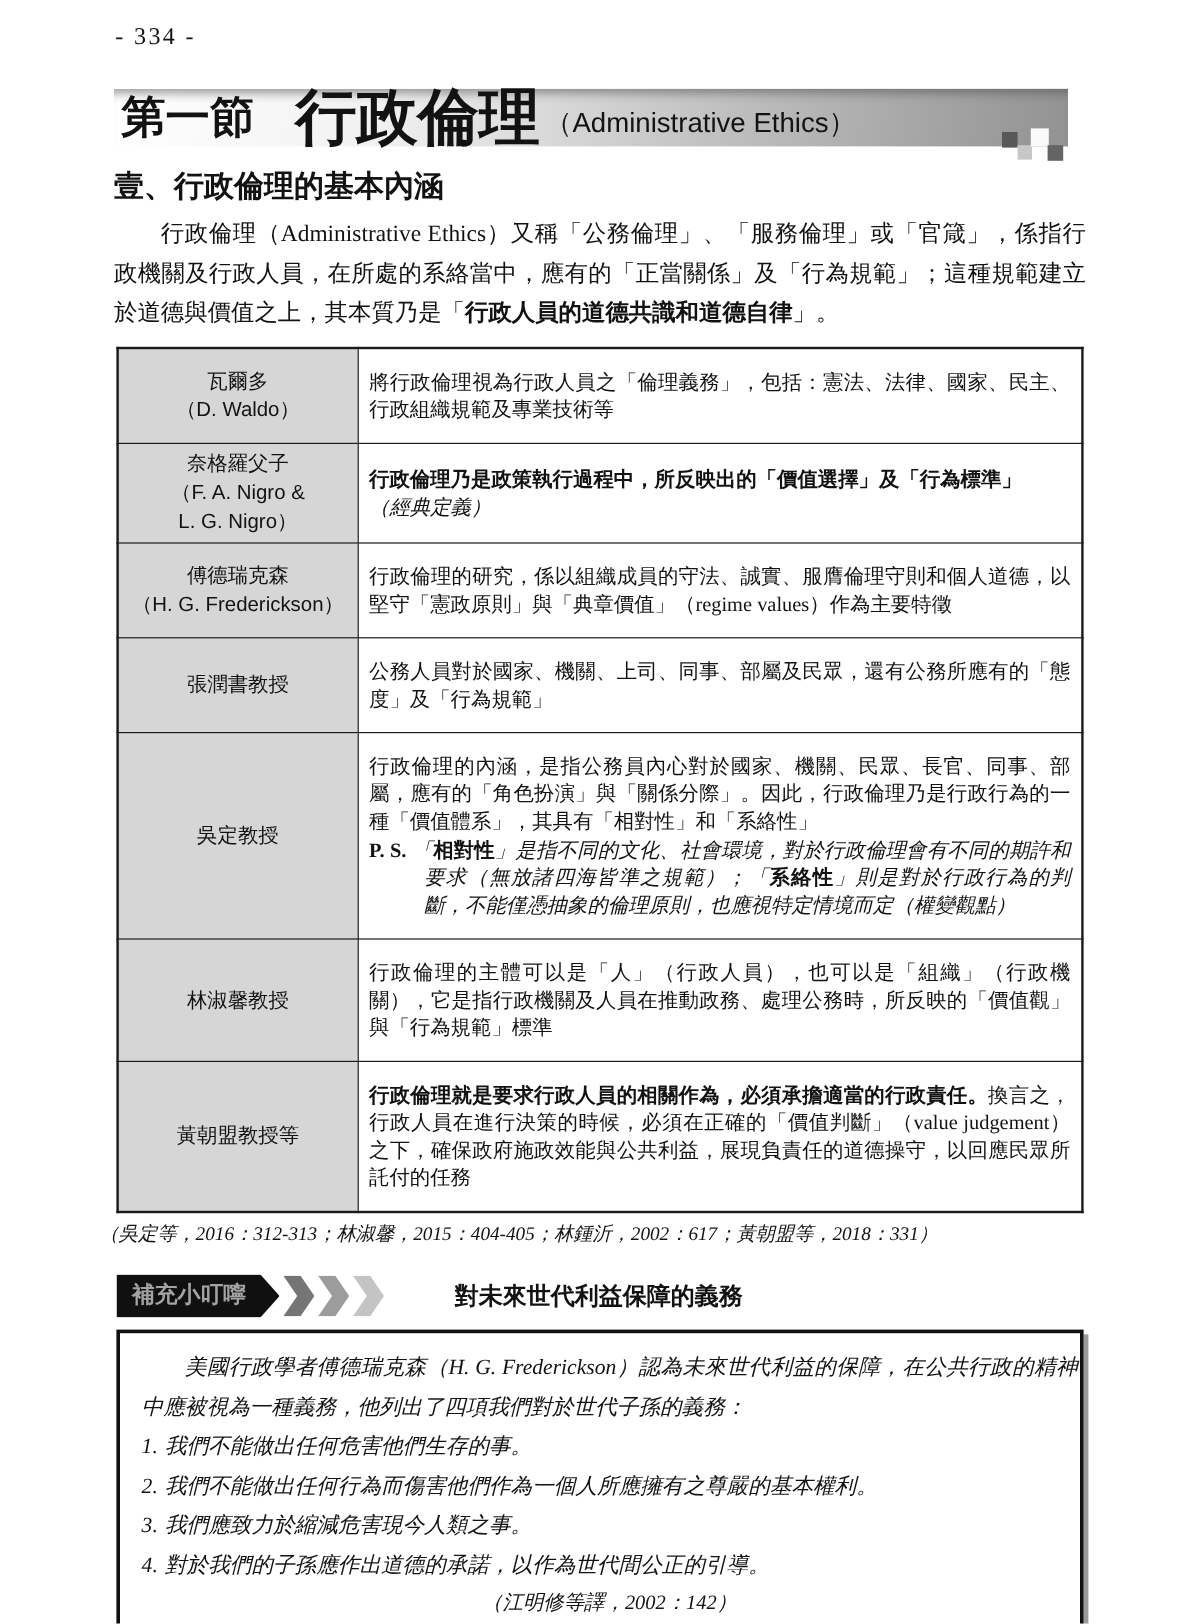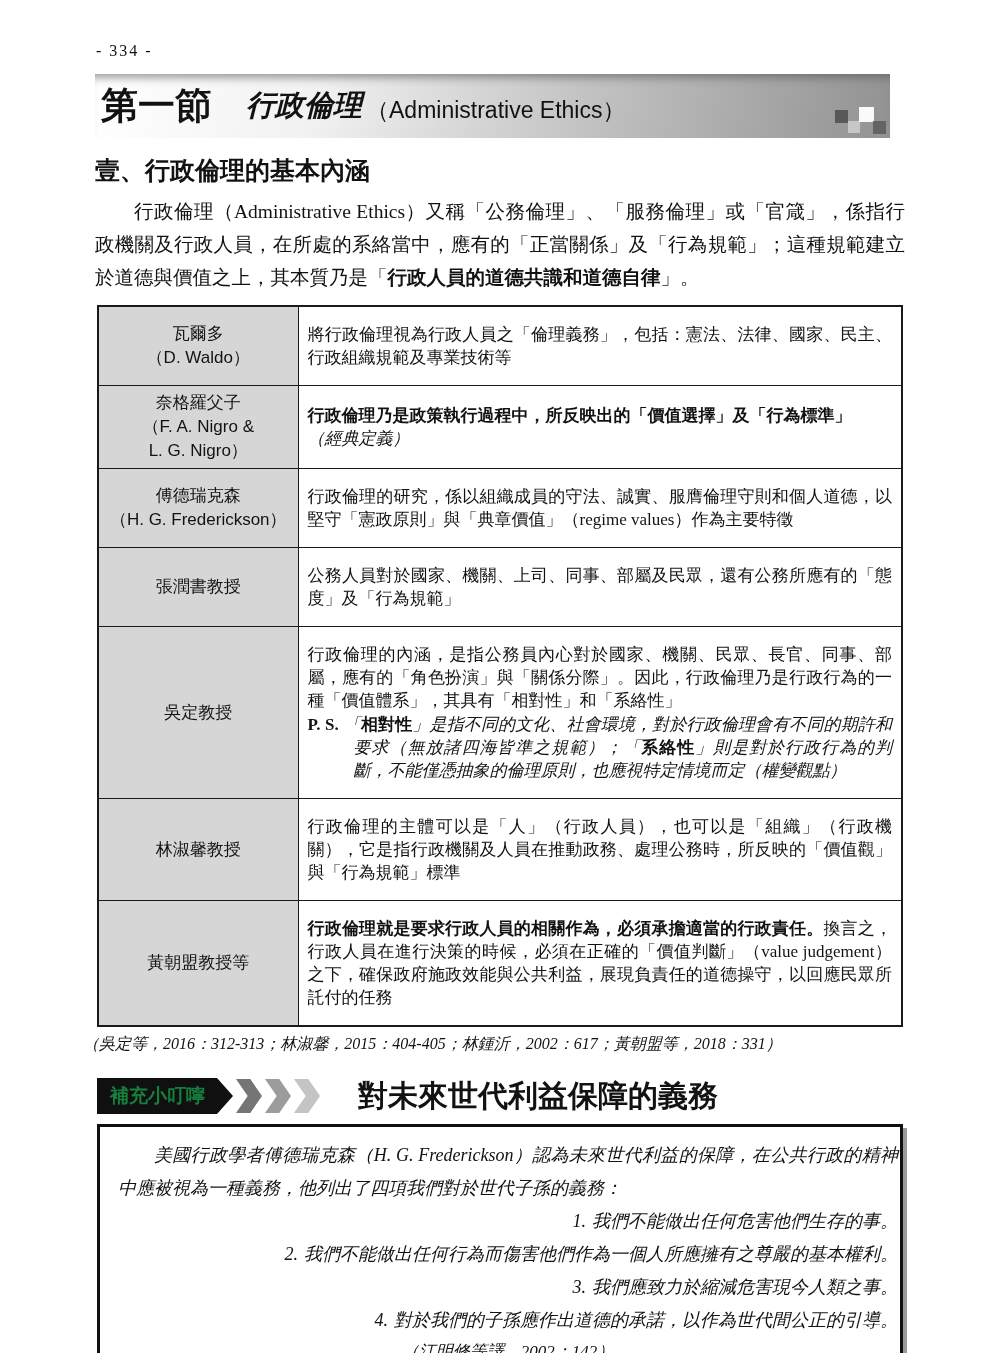--- a/index.html
+++ b/index.html
@@ -4,32 +4,32 @@
 <style>
   * { margin:0; padding:0; box-sizing:border-box; }
   html,body { background:#ffffff; }
   body {
     width:1000px; height:1353px;
     font-family:"Liberation Serif","DejaVu Serif",serif;
     color:#121212;
     position:relative; overflow:hidden;
   }
   .pagenum {
-    padding-top:42px; margin-left:96px;
-    font-size:16px; letter-spacing:2px; height:50px;
+    padding-top:20px; margin-left:96px;
+    font-size:20px; letter-spacing:2px; height:50px;
   }
   
   .banner {
-    margin:24px 110px 0 95px; height:64px; position:relative;
+    margin:24px 110px 0 95px; height:48px; position:relative;
     background:linear-gradient(100deg,#ffffff 0%,#f1f1f1 28%,#c2c2c2 62%,#929292 100%);
     box-shadow:inset 0 10px 8px -6px rgba(80,80,80,.55);
     display:flex; align-items:center;
   }
   .sec-label { font-size:37px; font-weight:bold; margin-left:6px; }
-  .sec-title { font-size:29px; font-weight:bold; margin-left:34px;font-style:italic; }
+  .sec-title { font-size:51px; font-weight:bold; margin-left:34px; }
   .sec-sub   { font-family:"Liberation Sans","DejaVu Sans",sans-serif; font-size:23px; margin-left:4px; padding-top:8px; }
   .pixels span { position:absolute; display:block; }
   .px1 { width:13px; height:13px; background:#585858; right:42px; top:36px; }
   .px2 { width:12px; height:12px; background:#c7c7c7; right:30px; top:47px; }
   .px3 { width:15px; height:15px; background:#fafafa; right:16px; top:33px; }
   .px4 { width:13px; height:13px; background:#646464; right:4px;  top:47px; }
   
   .h2 { margin:16px 0 0 95px; font-size:25px; font-weight:bold; }
   .intro {
     margin:8px 95px 0 95px; font-size:19.5px; line-height:33px;
@@ -51,45 +51,45 @@
   td.def {
     font-size:17px; line-height:23px; padding:16px 9px;
     text-align:justify;
   }
   .ps { padding-left:46px; text-indent:-46px; margin-top:1px; }
   .ps-label { font-weight:bold; font-style:normal; margin-right:5px; }
   .table-cite { margin:7px 0 0 83px; font-size:16px; font-style:italic; }
   
   .note-header { display:flex; align-items:center; margin:22px 0 0 97px; height:38px; }
   .badge {
-    background:#101010; color:#15803d;
+    background:#101010; color:#a3a3a3;
     font-family:"Liberation Sans","DejaVu Sans",sans-serif;
     font-weight:bold; font-size:19px; line-height:36px; height:36px;
     padding:0 28px 0 13px;
     clip-path:polygon(0 0, calc(100% - 16px) 0, 100% 50%, calc(100% - 16px) 100%, 0 100%);
   }
   .chev {
     width:26px; height:34px; margin-left:3px; display:inline-block;
     clip-path:polygon(0% 0%, 55% 0%, 100% 50%, 55% 100%, 0% 100%, 45% 50%);
   }
   .chev1 { background:#757575; }
   .chev2 { background:#9c9c9c; }
   .chev3 { background:#c4c4c4; }
   .note-title {
-    margin-left:38px; font-family:"Liberation Sans","DejaVu Sans",sans-serif;
-    font-weight:bold; font-size:30px;
+    margin-left:59px; font-family:"Liberation Sans","DejaVu Sans",sans-serif;
+    font-weight:bold; font-size:20px;
   }
   .note-box {
     margin:9px 0 0 97px; width:806px;
     border:3px solid #101010; background:#ffffff;
     box-shadow:4px 4px 0 0 #9a9a9a;
     padding:12px 2px 8px 18px;
   }
   .note-intro { font-style:italic; font-size:18px; line-height:33px; text-indent:2em; text-align:justify; }
-  .note-item  { font-style:italic; font-size:18px; line-height:33px;text-align:right; }
+  .note-item  { font-style:italic; font-size:18px; line-height:33px; }
   .note-item .num { font-style:italic; margin-right:6px; }
   .note-cite { text-align:center; font-style:italic; font-size:17px; line-height:30px; }
 </style>
 </head>
 <body>
 
 <div class="pagenum">- 334 -</div>
 
 <div class="banner">
   <span class="sec-label">第一節</span>

